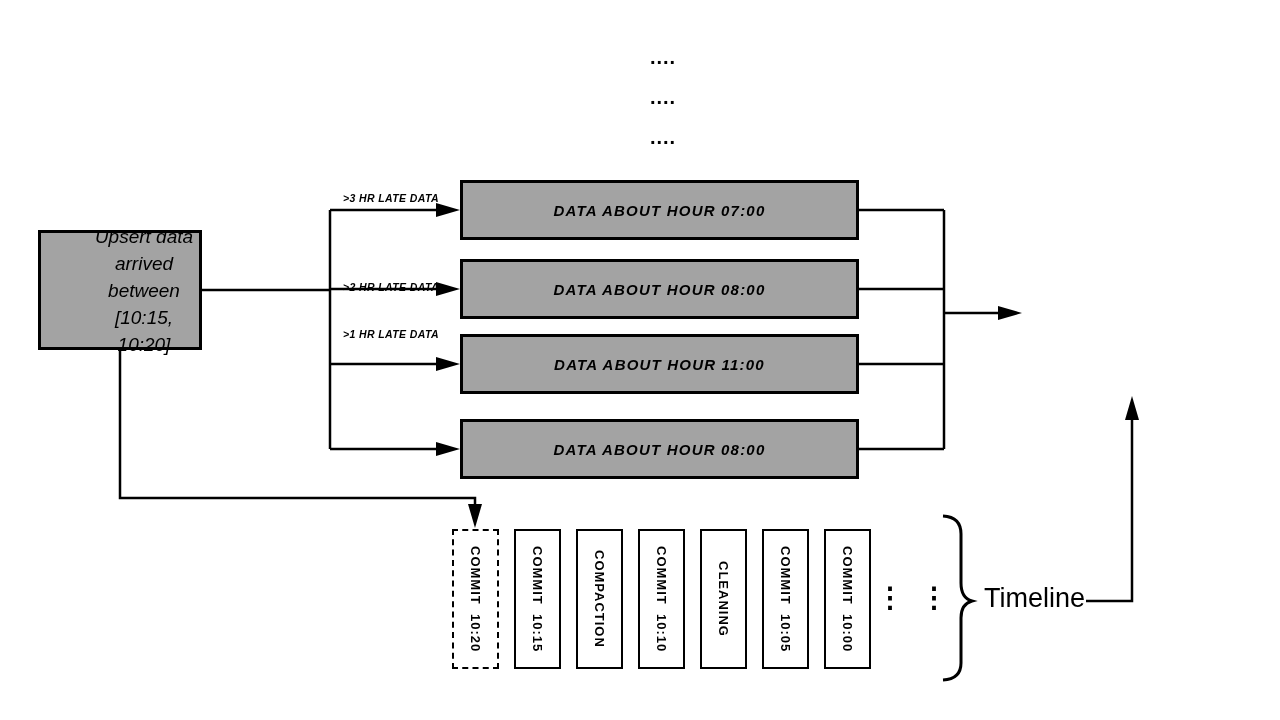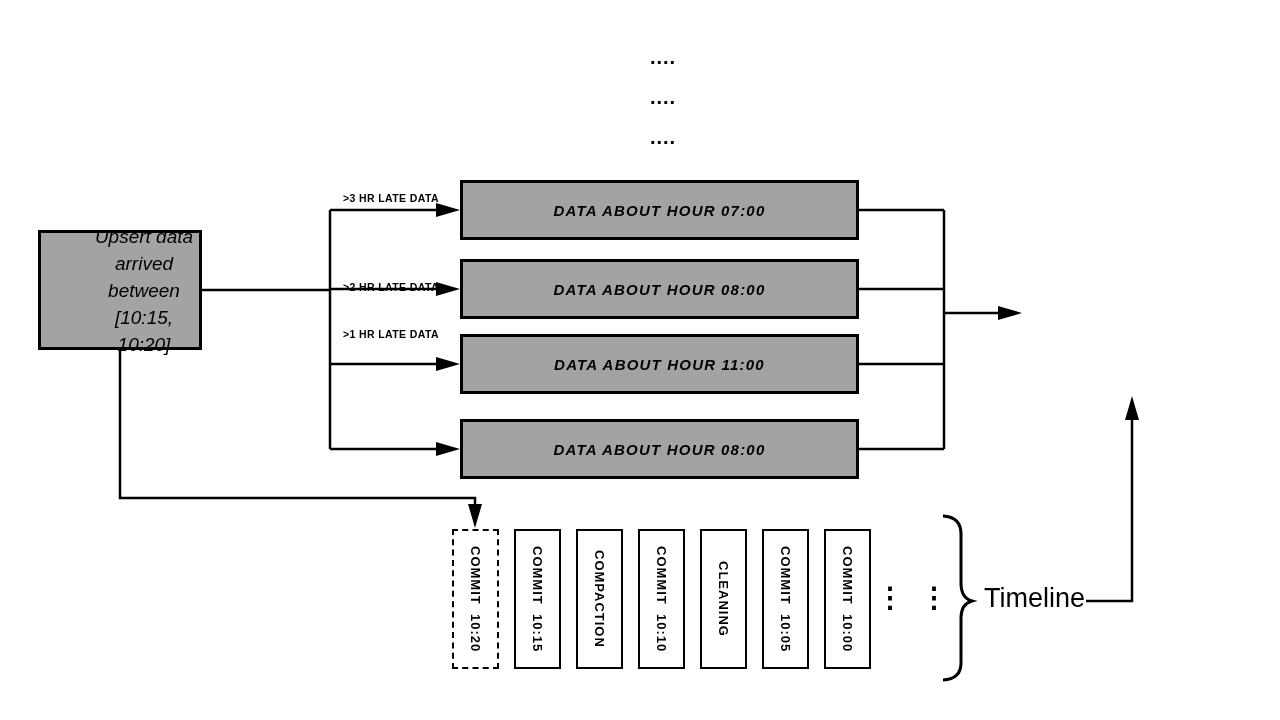--- a/index.html
+++ b/index.html
@@ -43,20 +43,21 @@
   .consume-box { left: 1023px; top: 230px; width: 217px; height: 164px; }
   .branch-label {
     position: absolute;
     left: 334px;
     width: 114px;
     text-align: center;
     font-weight: bold;
     font-size: 10.5px;
     letter-spacing: 0.4px;
     white-space: nowrap;
+    font-style: italic;
   }
   .commit-box {
     position: absolute;
     box-sizing: border-box;
     top: 529px;
     width: 47px;
     height: 140px;
     border: 2px solid #000;
     background: #fff;
     display: flex;

